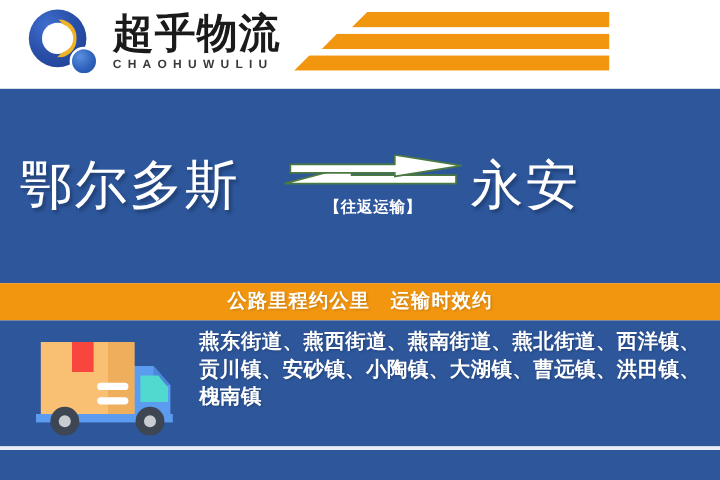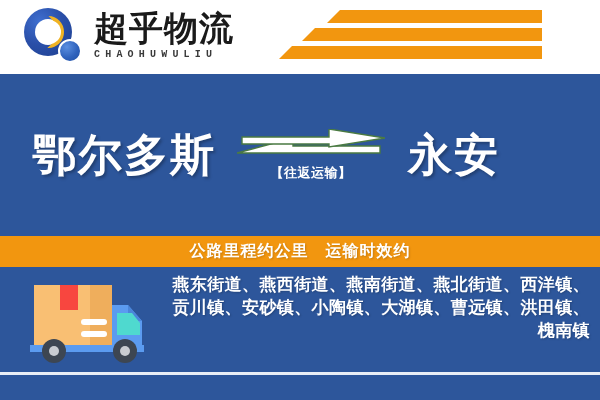--- a/index.html
+++ b/index.html
@@ -20,21 +20,20 @@
   }
 
   
   .header {
     position: absolute;
     left: 0;
     top: 0;
     width: 508px;
     height: 72px;
     background: #ffffff;
-    padding-left: 34px;
   }
 
   .logo-block {
     position: absolute;
     left: 22px;
     top: 6px;
     display: flex;
     align-items: center;
   }
 
@@ -101,21 +100,21 @@
   .brand-cn {
     font-family: "Liberation Serif", "DejaVu Serif", serif;
     font-size: 34px;
     font-weight: bold;
     color: #1a1a1a;
     line-height: 1.02;
     letter-spacing: 1px;
     white-space: nowrap;
   }
   .brand-en {
-    font-family: Liberation Mono, monospace;
+    font-family: Liberation Sans, sans-serif;
     font-size: 10px;
     font-weight: bold;
     color: #3a3a3a;
     letter-spacing: 5.2px;
     margin-top: 3px;
     white-space: nowrap;
   }
 
   .stripes {
     position: absolute;
@@ -155,26 +154,25 @@
     height: 162px;
     background: #2d569b;
   }
 
   .city {
     position: absolute;
     top: 50%;
     transform: translateY(-50%);
     font-family: "Liberation Serif", "DejaVu Serif", serif;
     font-size: 44px;
-    font-weight: bold;
+    font-weight: normal;
     color: #ffffff;
     letter-spacing: 2px;
     text-shadow: 2px 2px 3px rgba(0,0,0,0.28);
     white-space: nowrap;
-    margin-left: 16px;
   }
   .city-origin { left: 16px; }
   .city-dest  { left: 392px; text-align: center; }
 
   .route-mid {
     position: absolute;
     left: 236px;
     top: 50%;
     transform: translateY(-50%);
     width: 150px;
@@ -223,21 +221,20 @@
   }
 
   
   .coverage {
     position: absolute;
     left: 0;
     top: 267px;
     width: 600px;
     height: 105px;
     background: #2d569b;
-    text-align: right;
   }
 
   .truck {
     position: absolute;
     left: 24px;
     top: 8px;
     width: 130px;
     height: 88px;
   }
 

